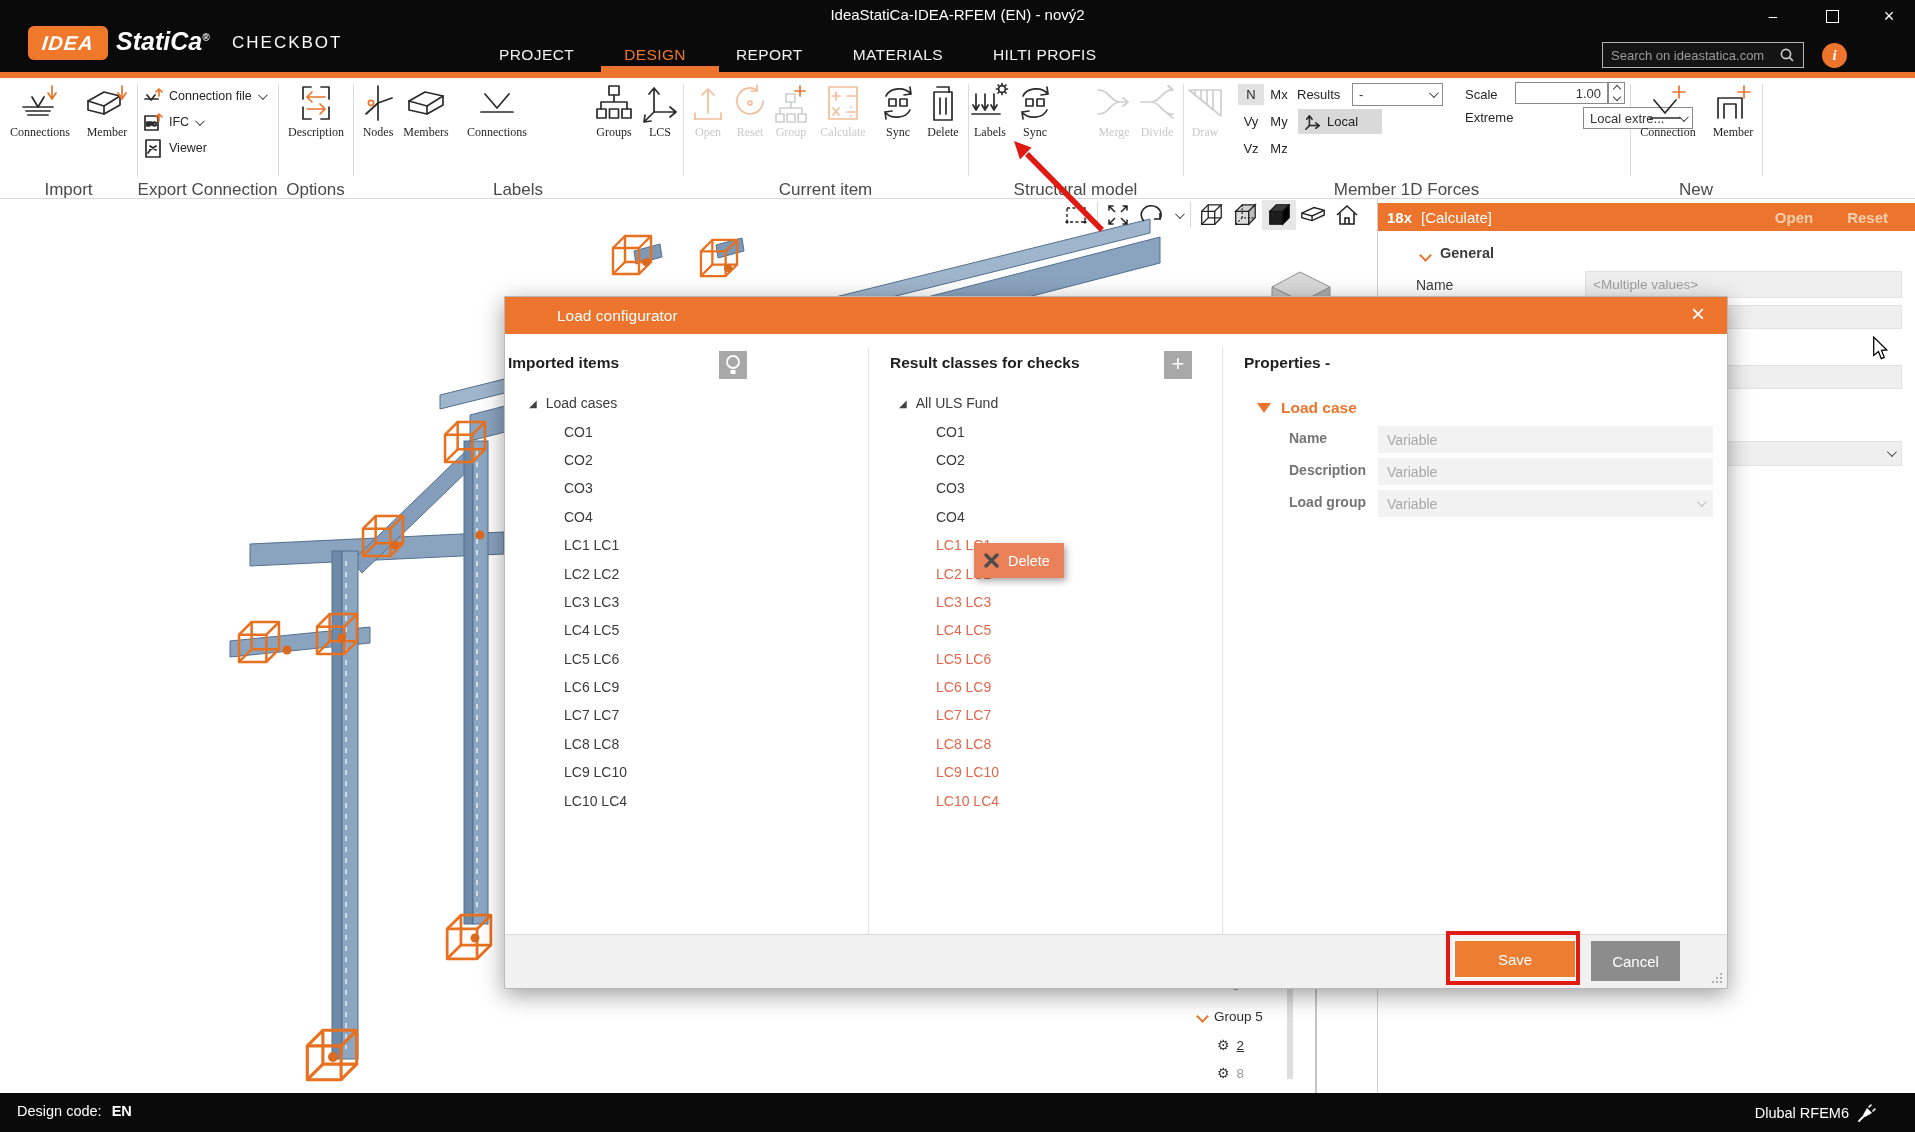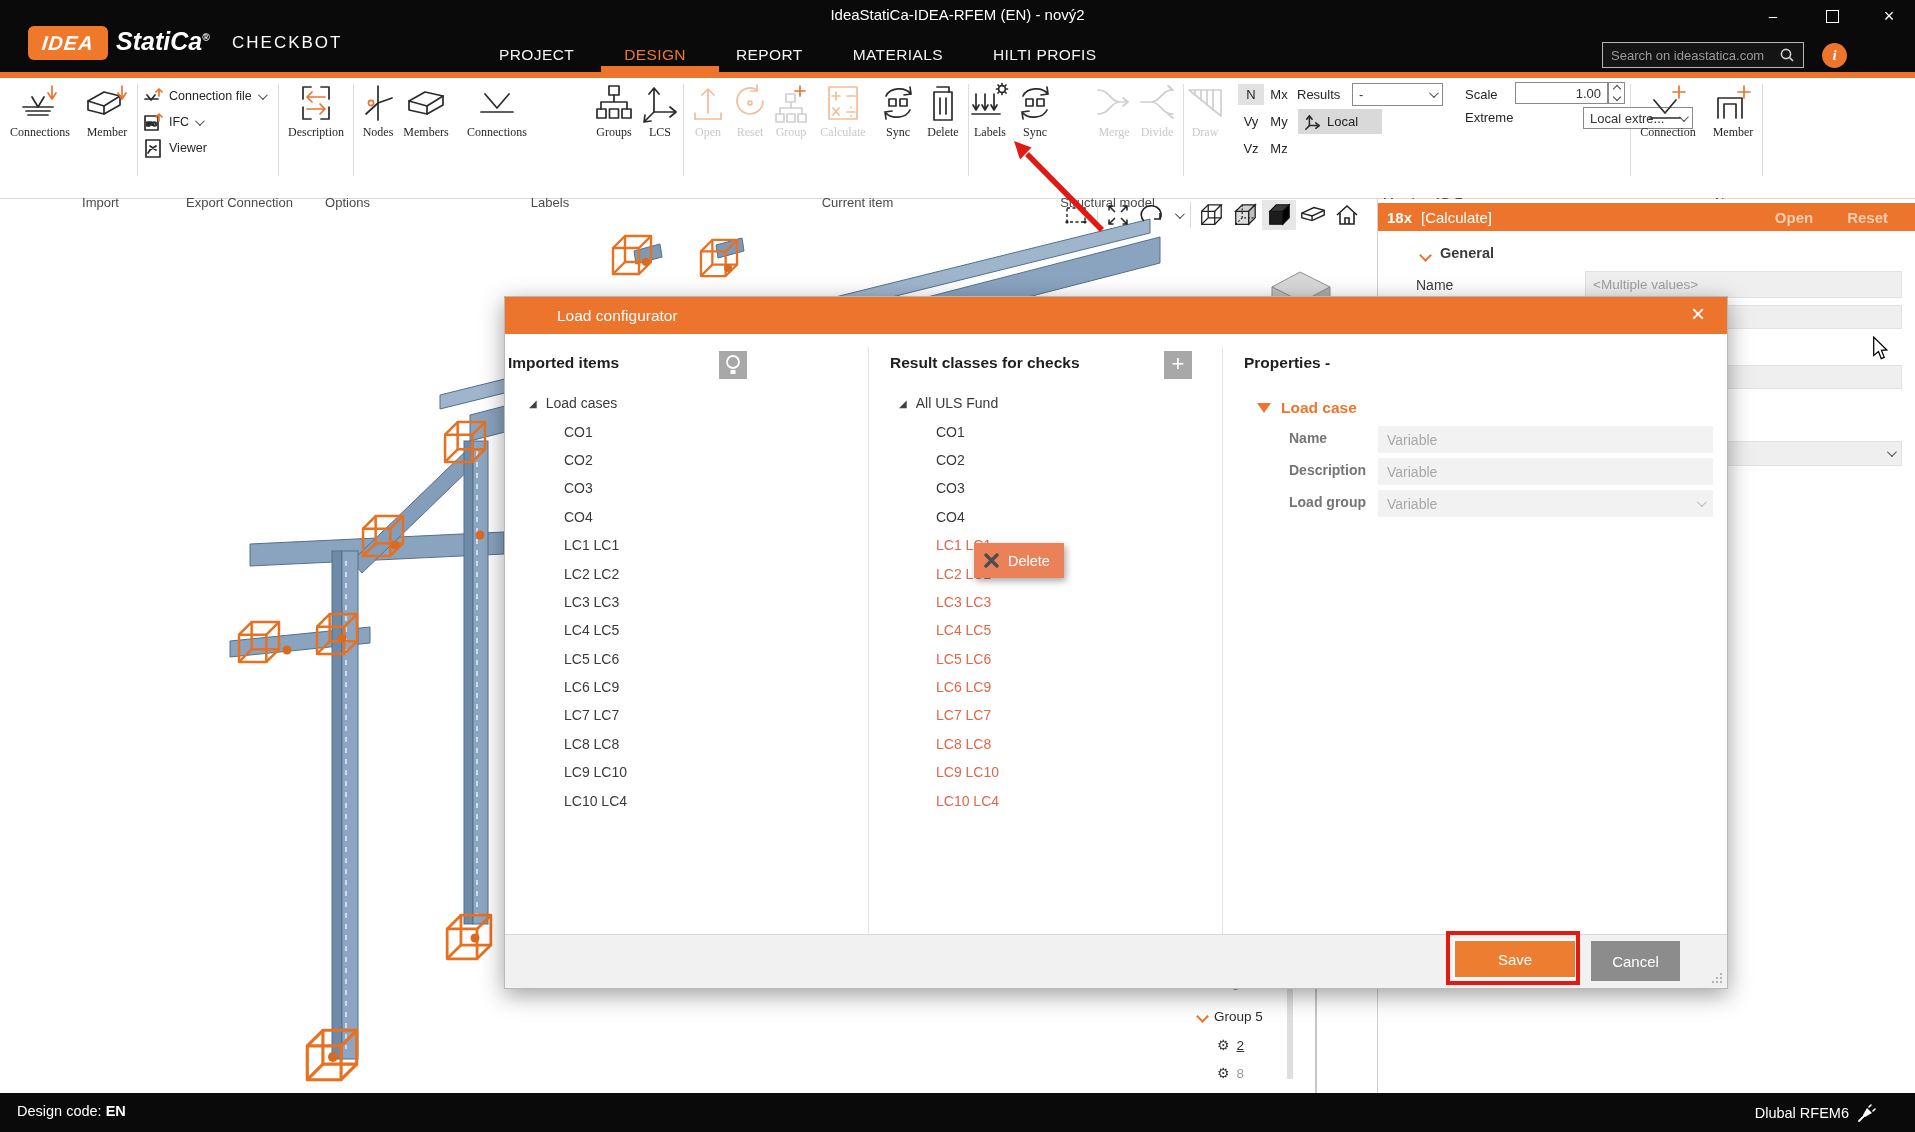--- a/index.html
+++ b/index.html
@@ -25,21 +25,21 @@
   .accent-strip{position:absolute;left:0;top:72px;width:1915px;height:6px;background:#EC742C;}
   .searchbox{position:absolute;left:1602px;top:42px;width:202px;height:26px;border:1px solid #b5b5b5;background:#141414;
       display:flex;align-items:center;padding:0 8px;box-sizing:border-box;}
   .searchbox span{flex:1;color:#9a9a9a;font-size:13px;}
   .infobtn{position:absolute;left:1822px;top:43px;width:25px;height:25px;border-radius:50%;background:#EC742C;color:#fff;
       font-weight:bold;font-style:italic;font-size:15px;text-align:center;line-height:25px;font-family:"Liberation Serif",serif;}
 
   
   .ribbon{position:absolute;left:0;top:78px;width:1915px;height:121px;background:#fff;border-bottom:1px solid #d8d8d8;box-sizing:border-box;}
   .vdiv{position:absolute;top:6px;height:92px;width:1px;background:#dcdcdc;}
-  .glabel{position:absolute;top:117px;font-size:13px;color:#4a4a4a;text-align:center;padding-left:32px;}
+  .glabel{position:absolute;top:102px;font-size:17px;color:#4a4a4a;text-align:center;}
   .rb{position:absolute;top:4px;display:flex;flex-direction:column;align-items:center;font-size:12px;color:#262626;gap:1px;}
   .rb .lbl{white-space:nowrap;font-family:Liberation Serif, serif;}
   .rb.dis .lbl{color:#c9c9c9;}
   .ic *{fill:none;stroke:#2b2b2b;stroke-width:1.7;stroke-linecap:round;stroke-linejoin:round;}
   .ic.pale *{stroke:#F3BD98;}
   .ic.gray *{stroke:#cfcfcf;}
   .orn{stroke:#EC742C !important;}
   .srow{position:absolute;display:flex;align-items:center;gap:6px;font-size:12.5px;color:#262626;}
   .cv{display:inline-block;width:6px;height:6px;border-right:1.5px solid #444;border-bottom:1.5px solid #444;transform:rotate(45deg) translateY(-2px);}
   .comp{position:absolute;width:26px;height:21px;text-align:center;line-height:21px;font-size:13px;color:#262626;}
@@ -680,21 +680,21 @@
   <polygon points="24,13 41.5,19.5 30,31.5" fill="#DF1A12"></polygon>
 </svg>
 
 <svg class="abs" style="left:1872px;top:336px;z-index:50" width="16" height="24" viewBox="0 0 13 21">
   <path d="M1 1 L1 17 L5.2 13.5 L7.6 19.8 L10.2 18.7 L7.8 12.6 L12.5 12.2 Z" fill="#fff" stroke="#000" stroke-width="1.1"></path>
 </svg>
 
 <div class="statusbar">
   <div class="lft">
     <span>Design code:</span>
-    <b style="">EN</b>
+    <b style="margin-left:6px">EN</b>
   </div>
   <div class="rgt">
     <span>Dlubal RFEM6</span>
     <svg width="20" height="20" viewBox="0 0 20 20">
       <path d="M2 18 L7 13" stroke="#fff" stroke-width="1.8" stroke-linecap="round"></path>
       <path d="M6 12 L10 5 L15 10 L8 14 Z" fill="#fff"></path>
       <path d="M12 4 l2 -2 M16 8 l2 -2" stroke="#fff" stroke-width="1.6" stroke-linecap="round"></path>
     </svg>
   </div>
 </div>

